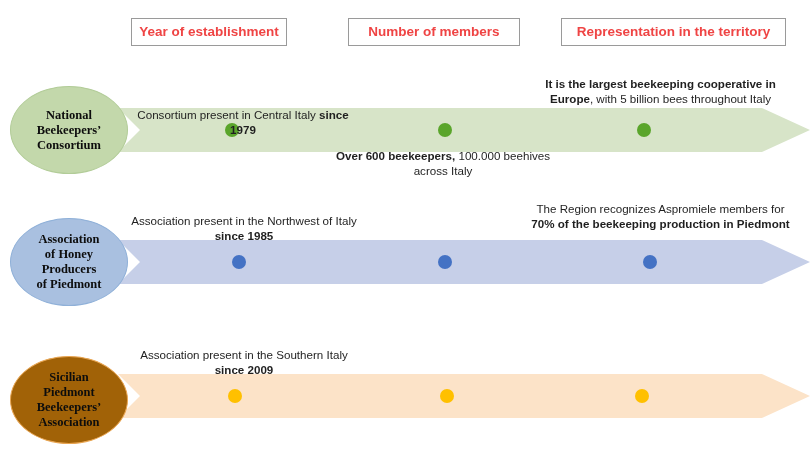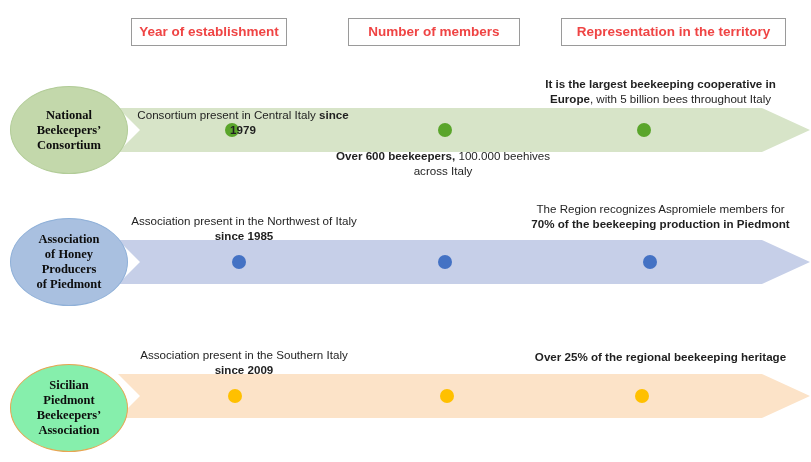--- a/index.html
+++ b/index.html
@@ -54,21 +54,21 @@
     text-align: center;
     font-family: "Liberation Serif", serif;
     font-weight: bold;
     font-size: 12.5px;
     line-height: 15px;
     color: #0d0d0d;
     z-index: 3;
   }
   #row-1 .badge { top: 8px; background: #c3d8ab; border: 1px solid #b2cc98; }
   #row-2 .badge { top: 10px; background: #a9c0e0; border: 1px solid #8fb0d8; }
-  #row-3 .badge { top: 20px; background: #86efac; border: 1.5px solid #e8a552; }
+  #row-3 .badge { top: 12px; background: #a16207; border: 1.5px solid #e8a552; }
 
   
   .arrow {
     position: absolute;
     left: 118px;
     width: 692px;
     height: 44px;
     z-index: 1;
   }
   #row-1 .arrow { top: 30px; }
@@ -193,16 +193,13 @@
     </svg>
   </div>
 
   <div class="dot" style="left:228px;background:#ffc000;"></div>
   <div class="dot" style="left:440px;background:#ffc000;"></div>
   <div class="dot" style="left:635px;background:#ffc000;"></div>
 
   <div class="note" id="r3-n1">
     <span>Association present in the Southern Italy </span><b>since 2009</b><span></span>
   </div>
-  <div class="note" id="r3-n3">
-    <span></span><b>Over 25% of the regional beekeeping heritage</b><span></span>
-  </div>
 </div>
 
 </body></html>

